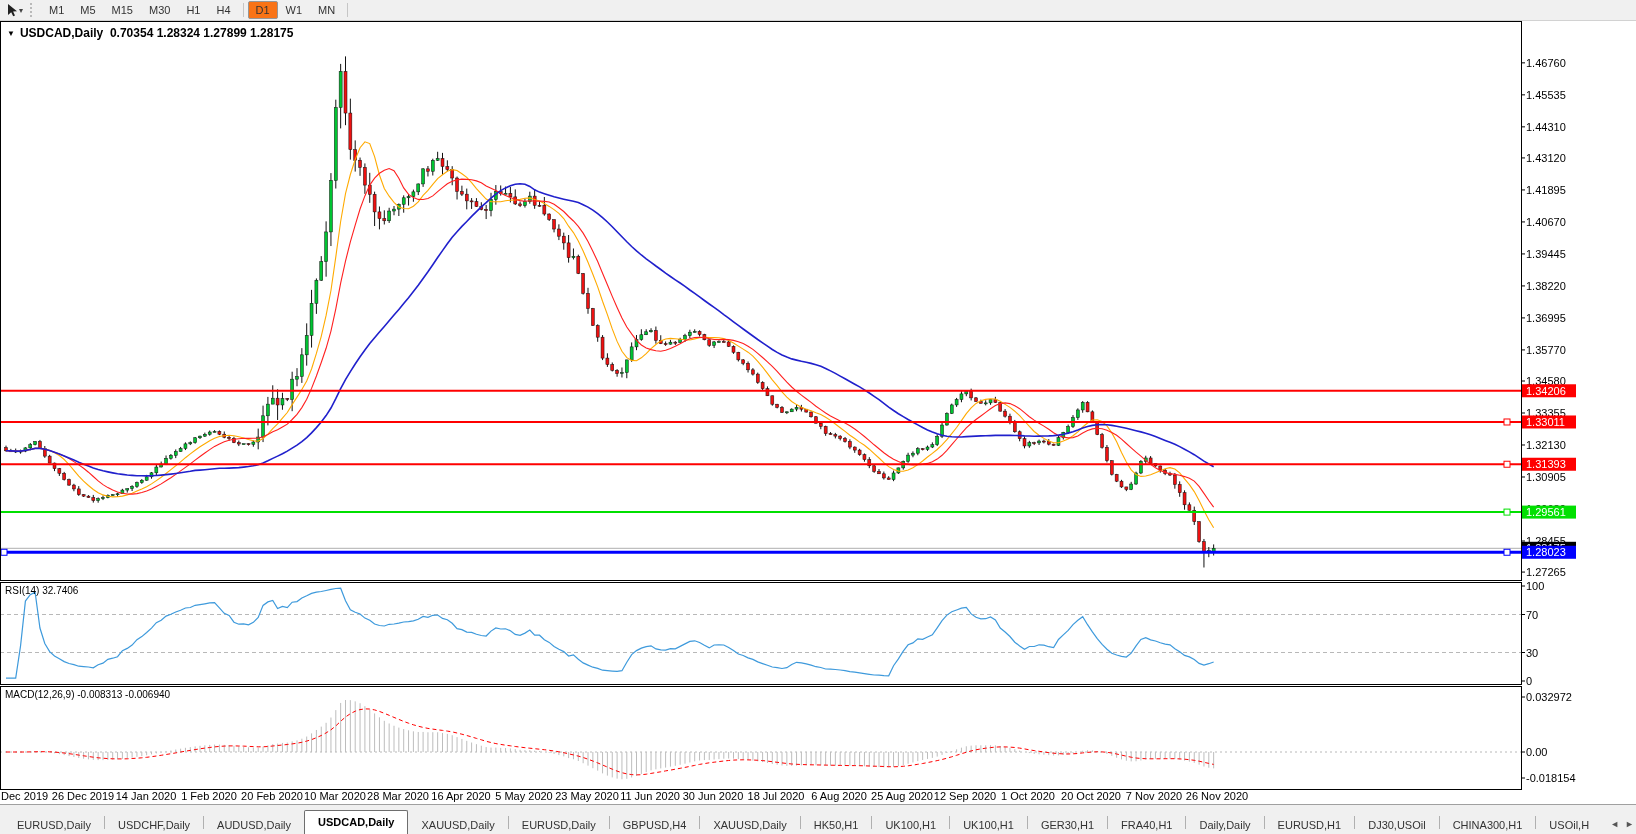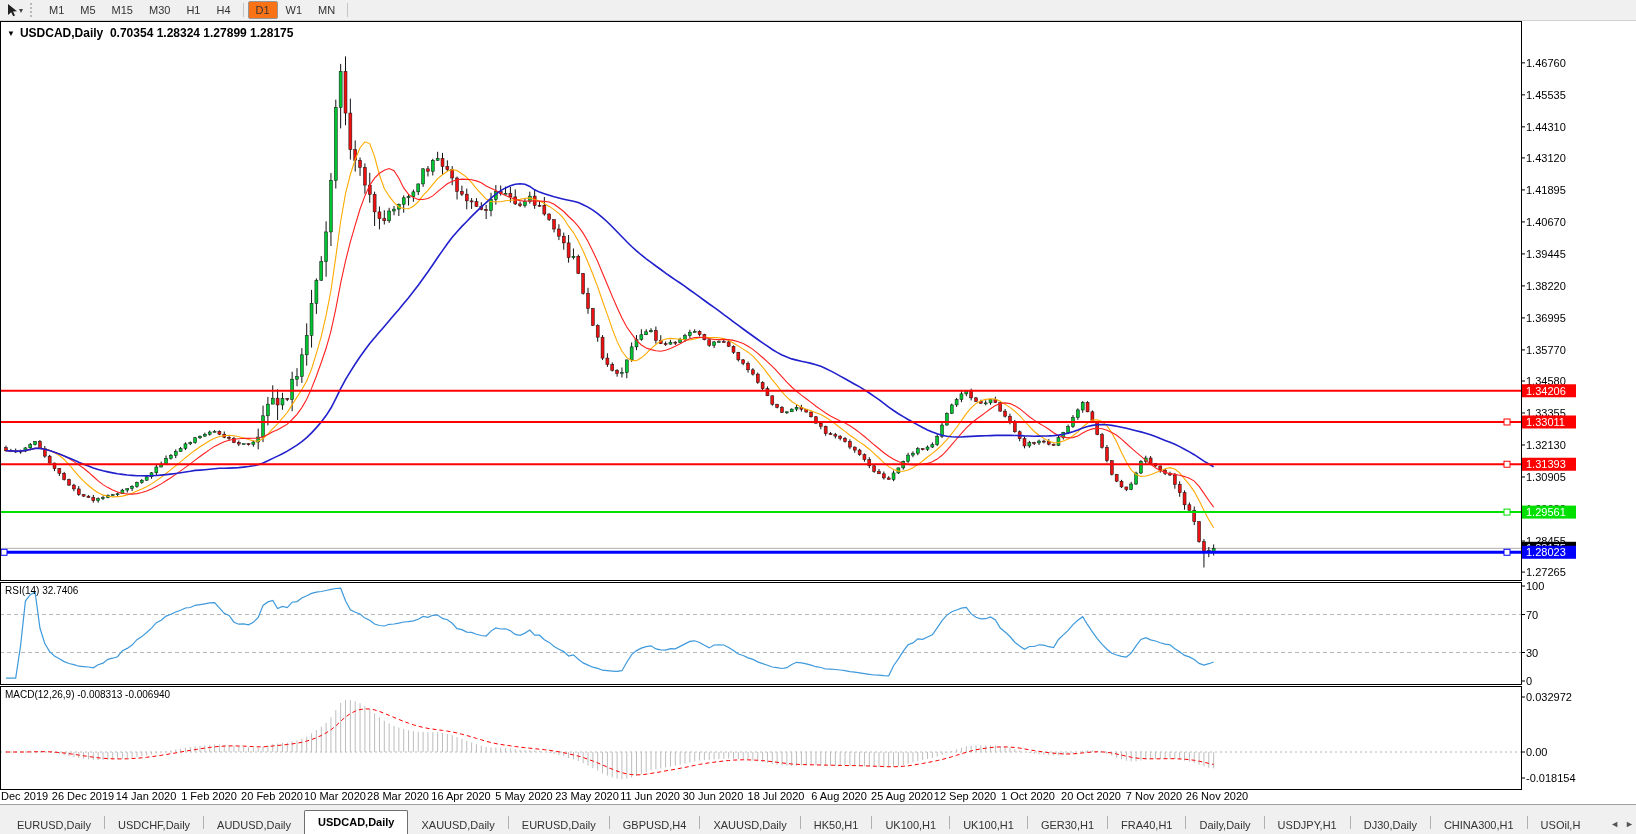--- a/index.html
+++ b/index.html
@@ -954,23 +954,23 @@
         <div class="tab">UK100,H1</div>
         <div class="tabsep"></div>
         <div class="tab">UK100,H1</div>
         <div class="tabsep"></div>
         <div class="tab">GER30,H1</div>
         <div class="tabsep"></div>
         <div class="tab">FRA40,H1</div>
         <div class="tabsep"></div>
         <div class="tab">Daily,Daily</div>
         <div class="tabsep"></div>
-        <div class="tab">USDJPY,H1</div>
-        <div class="tabsep"></div>
-        <div class="tab">DJ30,Daily</div>
+        <div class="tab">EURUSD,H1</div>
+        <div class="tabsep"></div>
+        <div class="tab">DJ30,USOil</div>
         <div class="tabsep"></div>
         <div class="tab">CHINA300,H1</div>
         <div class="tabsep"></div>
         <div class="tab">USOil,H</div>
       </div>
     <div class="tab-arrows">
       <span>◄</span>
       <span>►</span>
     </div>
   </div>

